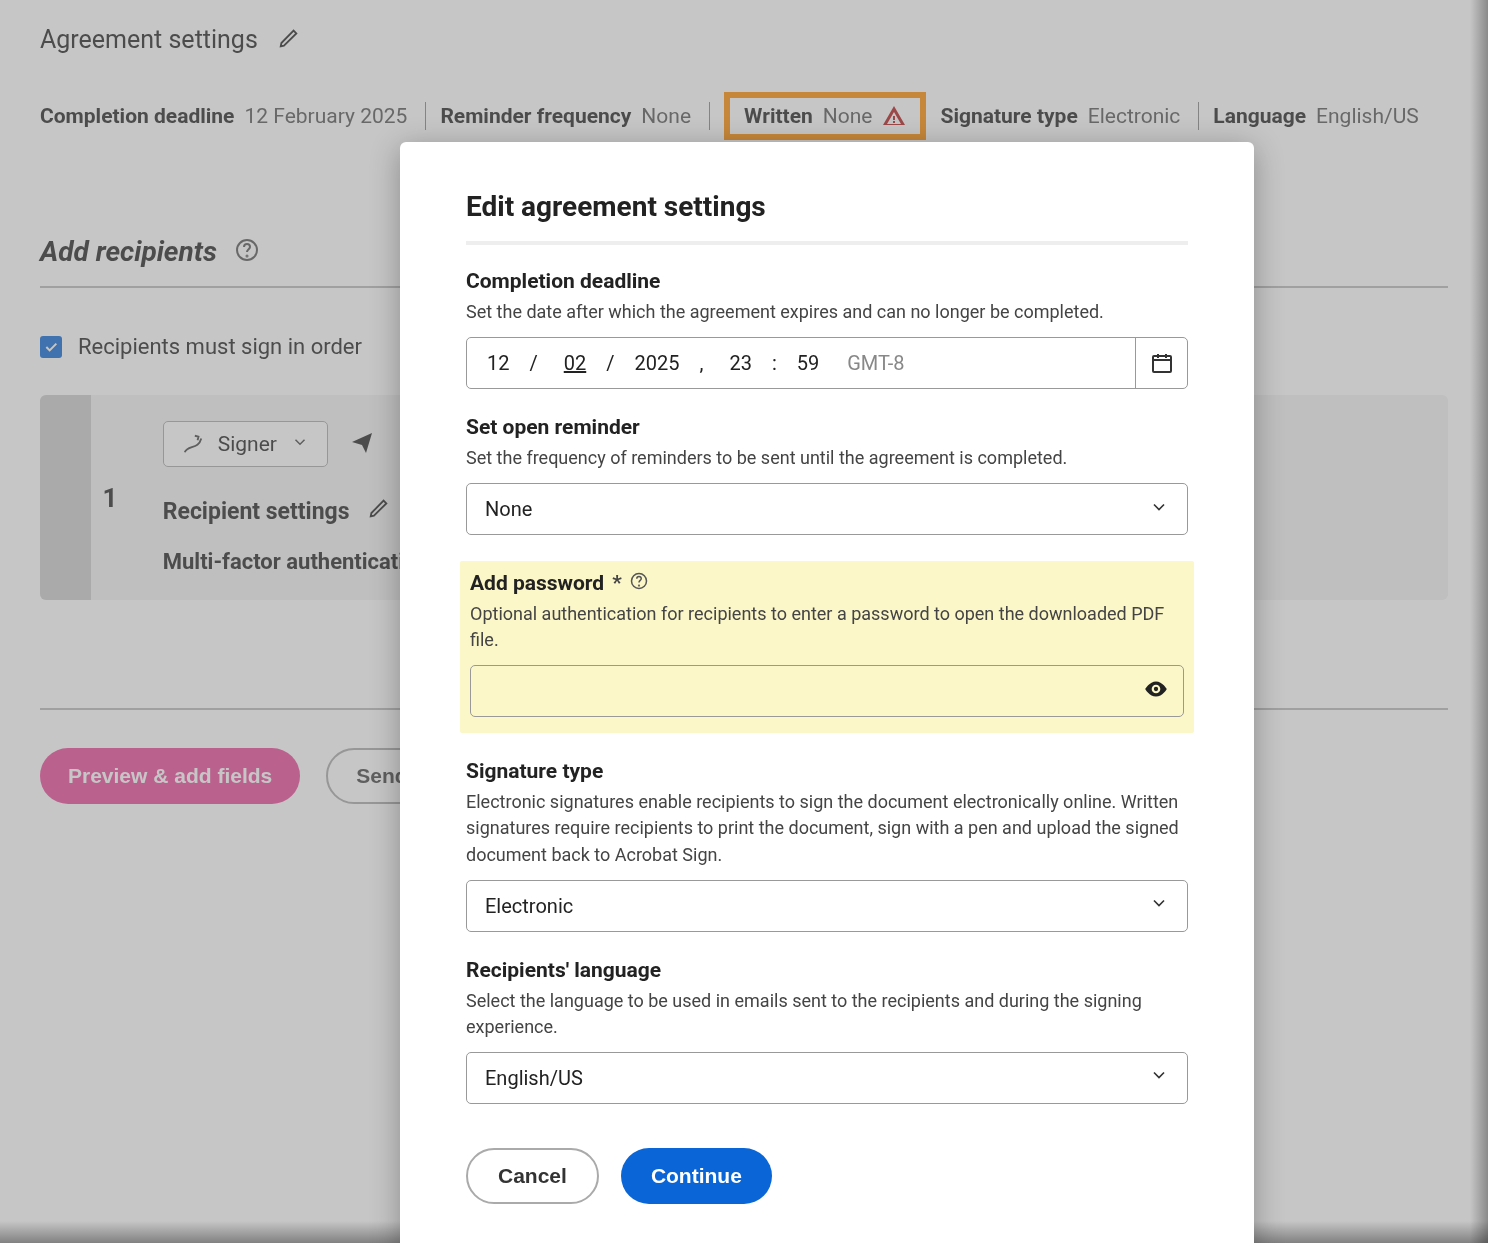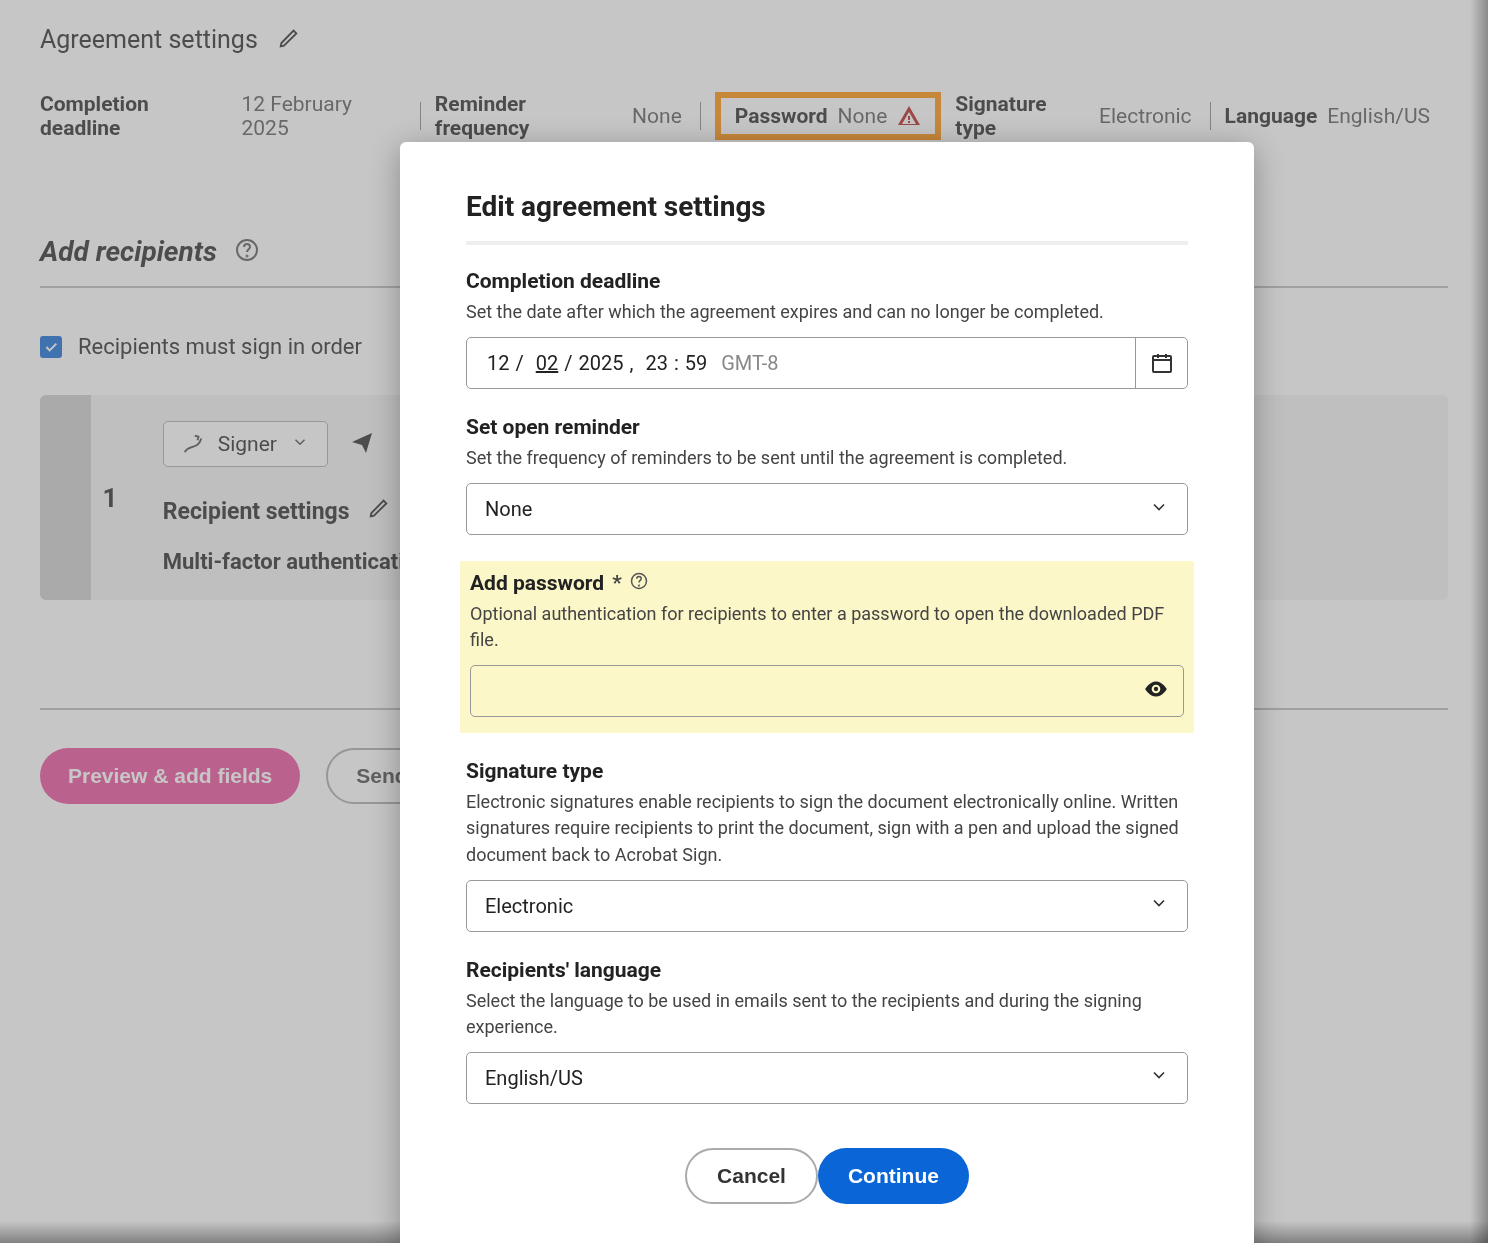--- a/index.html
+++ b/index.html
@@ -103,21 +103,21 @@
   }
   .modal h2 { margin:0 0 18px 0; font-size:28px; font-weight:700; }
   .modal-hr { height:4px; background:#eee; border:none; margin:0 0 24px 0; }
   .field-label { font-size:21px; font-weight:700; margin-bottom:6px; display:flex; align-items:center; gap:8px;}
   .field-help { font-size:18px; color:#444; margin-bottom:12px; line-height:1.45; }
   .field-block { margin-bottom:26px; }
 
   .date-input {
     display:flex; align-items:center; border:1px solid #999; border-radius:5px; height:52px;
   }
-  .date-text { padding:0 20px; font-size:20px; display:flex; gap:6px; align-items:flex-start;}
+  .date-text { padding:0 20px; font-size:20px; display:flex; gap:20px; align-items:flex-start;}
   .date-tz { color:#888; margin-left:8px; }
   .date-cal { width:52px; border-left:1px solid #999; display:flex; align-items:center; justify-content:center; height:100%; margin-left:auto;}
   .date-cal svg { width:24px; height:24px; }
 
   .select {
     display:flex; align-items:center; justify-content:space-between;
     border:1px solid #999; border-radius:5px; height:52px; padding:0 18px; font-size:20px;
   }
   .select .chev svg { width:20px; height:20px; }
 
@@ -130,21 +130,21 @@
     display:flex; align-items:center; border:1px solid #999; border-radius:5px; height:52px;
     background:#fbf7c8; padding:0 14px;
   }
   .password-input-wrap input {
     flex:1; border:none; background:transparent; font-size:20px; outline:none; height:100%;
   }
   .eye-icon svg { width:26px; height:26px; }
   .req-star { color:#444; }
   .small-help-icon svg { width:18px; height:18px; stroke:#555; }
 
-  .modal-buttons { display:flex; justify-content:center; margin-top:44px; }
+  .modal-buttons { display:flex; gap:22px; justify-content:flex-start; margin-top:44px; }
   .cancel-btn {
     background:#fff; color:#333; border:2px solid #aaa; border-radius:30px;
     padding:14px 30px; font-size:21px; font-weight:600;
   }
   .continue-btn {
     background:#0a66d6; color:#fff; border:none; border-radius:30px;
     padding:16px 30px; font-size:21px; font-weight:700;
   }
 
   .shadow-edge {
@@ -180,21 +180,21 @@
         <span class="summary-value">12 February 2025</span>
       </div>
       <div class="summary-sep"></div>
       <div class="summary-group">
         <span class="summary-label">Reminder frequency</span>
         <span class="summary-value">None</span>
       </div>
       <div class="summary-sep"></div>
 
       <div class="password-group-hl">
-        <span class="summary-label">Password</span>
+        <span class="summary-label">Written</span>
         <span class="summary-value">None</span>
         <span class="warn-icon">
           <svg viewBox="0 0 24 24" fill="#b31b1b">
               <path d="M12 2L1 21h22L12 2zm0 6l7 12H5l7-12zm-1 4h2v4h-2v-4zm0 5h2v2h-2v-2z"></path>
             </svg>
         </span>
       </div>
 
       <div class="summary-group">
         <span class="summary-label">Signature type</span>

